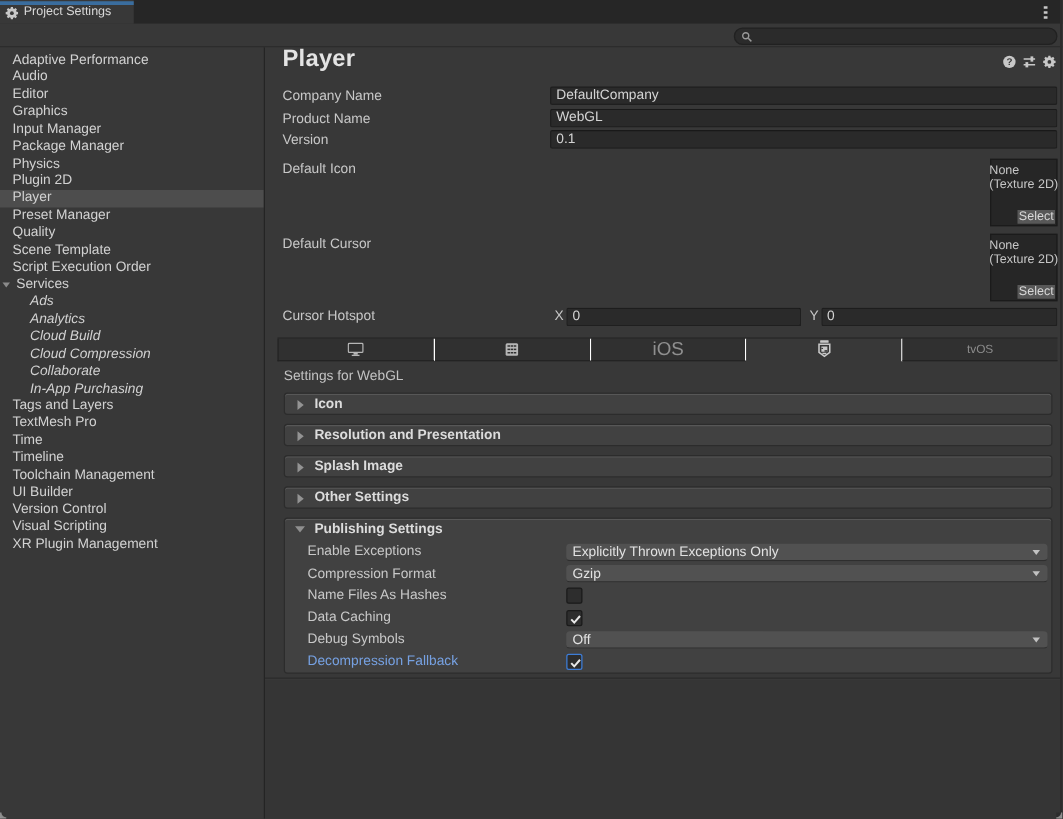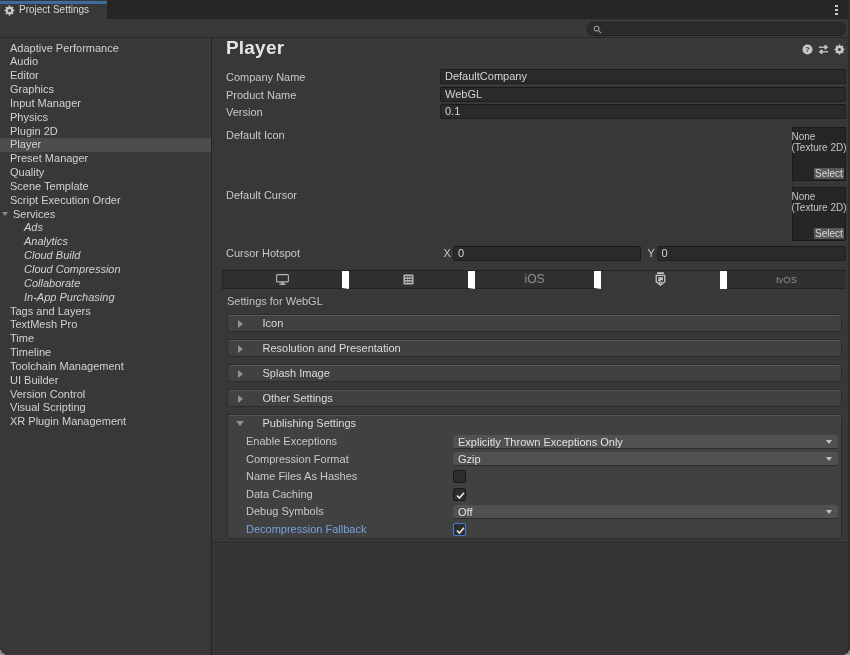--- a/index.html
+++ b/index.html
@@ -36,29 +36,29 @@
 .lbl { position:absolute; color:#c8c8c8; }
 .tfield { position:absolute; background:#2a2a2a; border:1px solid #1f1f1f; border-top-color:#191919; border-radius:2px; color:#d4d4d4; line-height:13px; padding-left:4px; height:15px; }
 
 
 .texbox { position:absolute; width:54px; height:54px; background:#262626; border:1px solid #1b1b1b; text-align:center; }
 .texbox .none { position:absolute; left:50%; top:2.5px; transform:translateX(-50%); font-size:10px; line-height:11px; color:#c6c6c6; white-space:nowrap; text-align:left; }
 .texbox .selbtn { position:absolute; right:1px; bottom:1px; width:30px; height:11px; background:#585858; color:#d8d8d8; font-size:10px; line-height:11px; text-align:center; }
 
 
 #ptabs { left:10px; top:232px; width:624px; height:18.5px; display:flex; border-top:1px solid #232323; }
-.ptab { flex:1; background:#303030; border-right:7px solid #ffffff; border-bottom:1px solid #232323; display:flex; align-items:center; justify-content:center; color:#969696; font-size:12px; }
+.ptab { flex:1; background:#303030; border-right:1px solid #ffffff; border-bottom:1px solid #232323; display:flex; align-items:center; justify-content:center; color:#969696; font-size:15px; }
 .ptab:first-child { border-left:1px solid #232323; }
 .ptab.sel { background:#383838; border-bottom:none; }
 
 
 .secbar { position:absolute; left:14.5px; width:615.5px; height:18.5px; background:#414141; border:1px solid #2c2c2c; box-shadow:inset 0 1px 0 #575757; border-radius:3px; }
 .secbar .tri { position:absolute; left:10px; top:5px; width:0; height:0; border-top:4px solid transparent; border-bottom:4px solid transparent; border-left:5.5px solid #939393; }
 .secbar .tri2 { position:absolute; left:8px; top:6px; width:0; height:0; border-left:4px solid transparent; border-right:4px solid transparent; border-top:5px solid #8f8f8f; }
-.secbar .t { position:absolute; left:35px; top:2.5px; font-weight:normal; color:#dcdcdc; }
+.secbar .t { position:absolute; left:24px; top:2.5px; font-weight:bold; color:#dcdcdc; }
 
 #pubbox { position:absolute; left:14.5px; top:375.5px; width:615.5px; height:125.5px; background:#414141; border:1px solid #2c2c2c; box-shadow:inset 0 1px 0 #575757; border-radius:3px; }
 
 .ddown { position:absolute; left:225.5px; width:384.5px; height:14px; background:#515151; border-radius:3px; color:#e2e2e2; line-height:14px; padding-left:5px; border-bottom:1px solid #2e2e2e; }
 .ddown .arr { position:absolute; right:6px; top:5px; width:0; height:0; border-left:3.5px solid transparent; border-right:3.5px solid transparent; border-top:4px solid #c2c2c2; }
 .cbox { position:absolute; left:225.5px; width:13px; height:13px; background:#2d2d2d; border:1px solid #1a1a1a; border-radius:2px; }
 .cbox.blue { border-color:#3d7dd8; }
 .cbox svg { position:absolute; left:1px; top:1px; }
 .plbl { position:absolute; left:18.5px; color:#c8c8c8; }
 
@@ -92,20 +92,21 @@
   </div>
 </div>
 
 <div id="sidebar" class="abs">
   <div style="height:3.5px"></div>
   <div class="srow">Adaptive Performance</div>
   <div class="srow">Audio</div>
   <div class="srow">Editor</div>
   <div class="srow">Graphics</div>
   <div class="srow">Input Manager</div>
+  <div class="srow">Package Manager</div>
   <div class="srow">Physics</div>
   <div class="srow">Plugin 2D</div>
   <div class="srow sel">Player</div>
   <div class="srow">Preset Manager</div>
   <div class="srow">Quality</div>
   <div class="srow">Scene Template</div>
   <div class="srow">Script Execution Order</div>
   <div class="srow" style="padding-left:13px"><span class="tri-d"></span>Services</div>
   <div class="srow sub">Ads</div>
   <div class="srow sub">Analytics</div>

